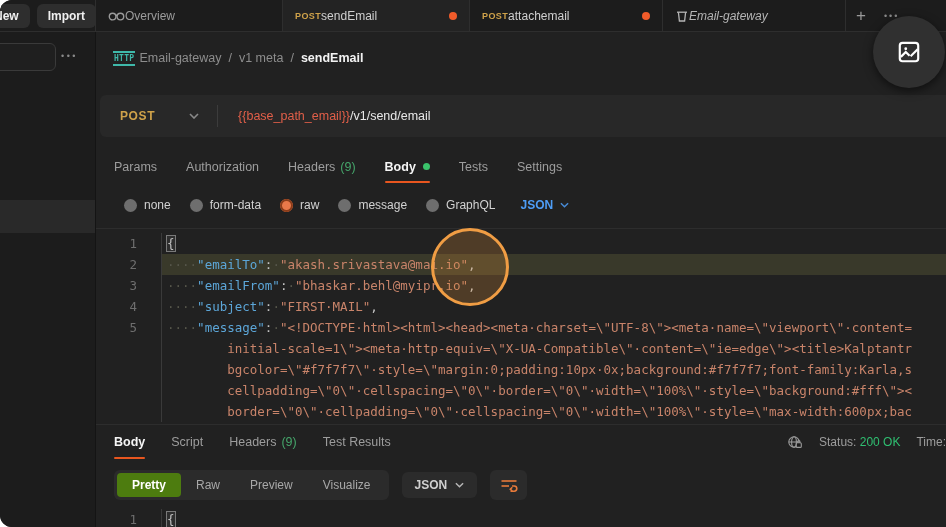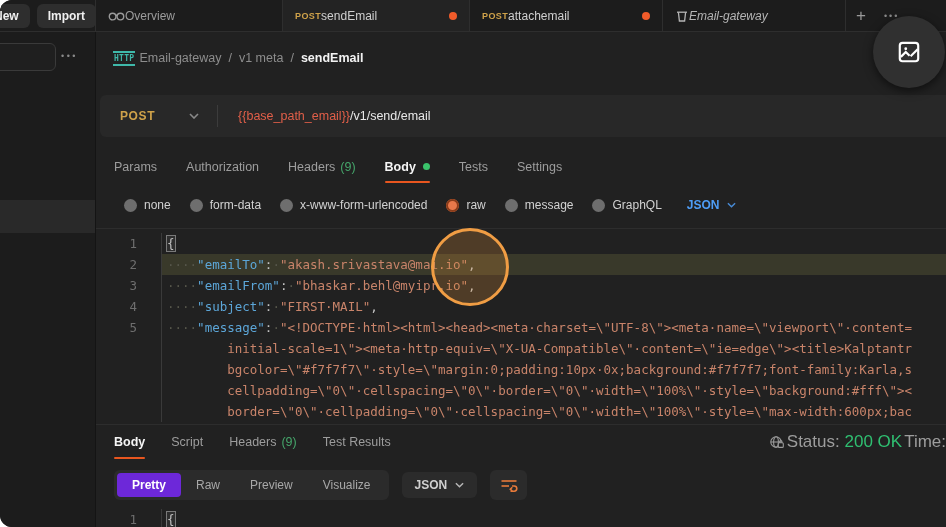--- a/index.html
+++ b/index.html
@@ -89,28 +89,28 @@
   .tok.str{color:#c9846a;}
   .tok.punc{color:#c2c2c2;}
   .tok.ws{color:#56564a;}
   .tok.ind{color:#56564a;}
   .tok.brace{outline:1px solid #7a7a7a;background:rgba(255,255,255,.06);}
 
   
   .response{position:absolute;top:393px;left:0;right:0;bottom:0;border-top:1px solid #2d2d2d;}
   .resp-tabs{position:absolute;top:0;left:0;right:0;height:34px;display:flex;align-items:center;
              gap:26px;padding-left:18px;font-size:12.5px;color:#9d9d9d;}
-  .resp-meta{margin-left:auto;display:flex;align-items:center;gap:2px;font-size:17px;
+  .resp-meta{margin-left:auto;display:flex;gap:16px;font-size:12px;
              color:#9d9d9d;padding-right:0;white-space:nowrap;overflow:hidden;}
   .resp-meta .ok{color:#2fbf71;}
   .resp-toolbar{position:absolute;top:44px;left:18px;right:0;height:32px;display:flex;
                 align-items:center;}
   .seg{display:flex;background:#2b2b2b;border-radius:6px;padding:3px;font-size:12px;color:#a8a8a8;}
   .seg .seg-item{padding:5px 15px;border-radius:4px;cursor:pointer;white-space:nowrap;}
-  .seg .seg-item.active{background:#6d28d9;color:#fff;font-weight:700;}
+  .seg .seg-item.active{background:#4d7c0f;color:#fff;font-weight:700;}
   .tool-btn{display:flex;align-items:center;gap:8px;background:#2b2b2b;border-radius:6px;
             padding:6px 13px;margin-left:13px;color:#cfcfcf;font-size:12px;font-weight:700;
             cursor:pointer;}
   .wrap-btn{margin-left:13px;background:#2b2b2b;border-radius:6px;width:37px;height:30px;
             display:flex;align-items:center;justify-content:center;cursor:pointer;}
   .resp-editor{position:absolute;top:84px;left:0;right:0;bottom:0;overflow:hidden;
                font-family:"DejaVu Sans Mono",monospace;font-size:12.5px;line-height:21px;}
 
   
   .click-circle{position:absolute;left:431px;top:228px;width:78px;height:78px;border-radius:50%;
@@ -230,24 +230,20 @@
     </div>
 
     <div class="radio-row">
       <div class="radio">
         <span class="circ"></span>
         <span>none</span>
       </div>
       <div class="radio">
         <span class="circ"></span>
         <span>form-data</span>
-      </div>
-      <div class="radio">
-        <span class="circ"></span>
-        <span>x-www-form-urlencoded</span>
       </div>
       <div class="radio sel">
         <span class="circ"></span>
         <span>raw</span>
       </div>
       <div class="radio">
         <span class="circ"></span>
         <span>message</span>
       </div>
       <div class="radio">

